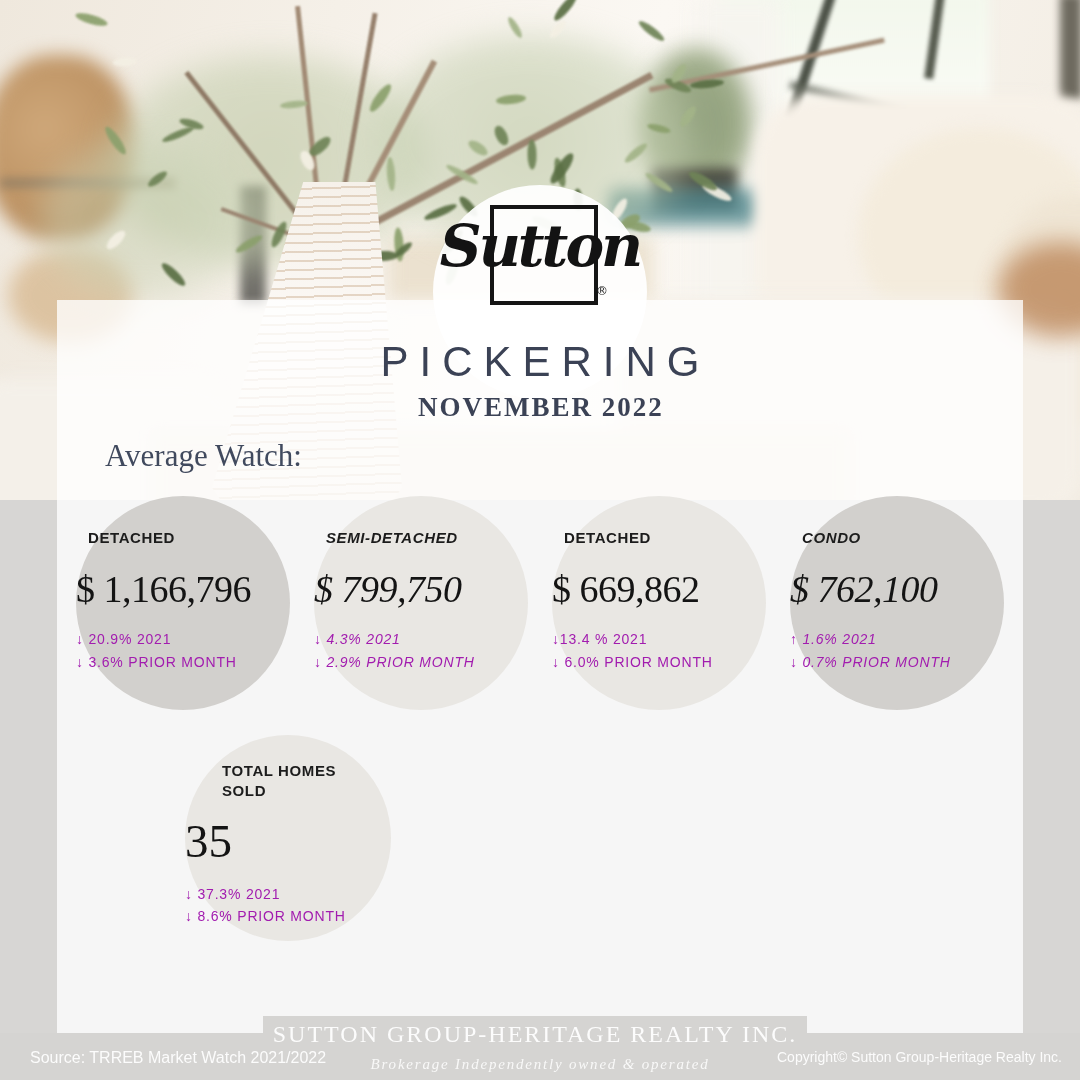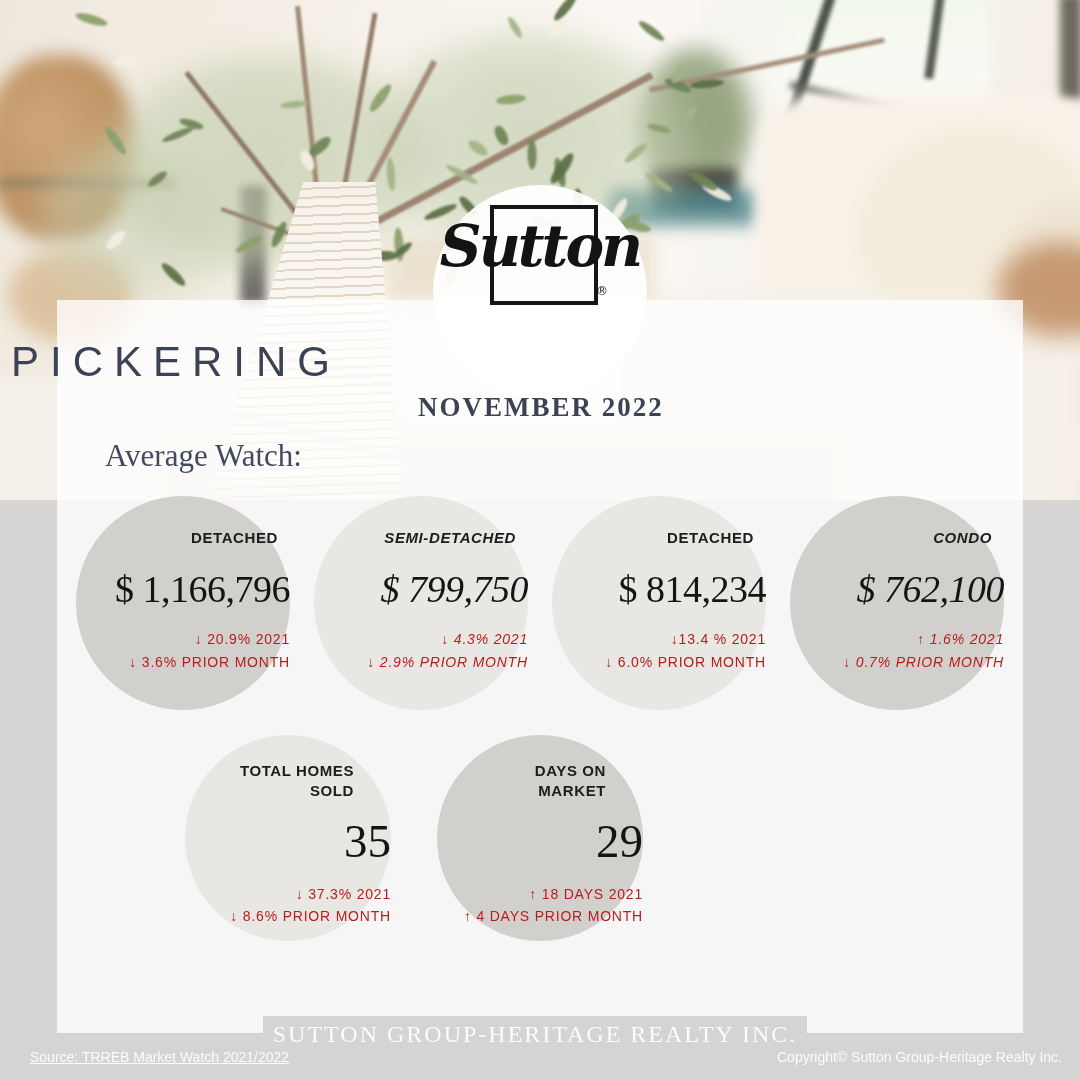--- a/index.html
+++ b/index.html
@@ -16,56 +16,56 @@
   .logo-circle{position:absolute;left:433px;top:185px;width:214px;height:214px;border-radius:50%;
                background:rgba(255,255,255,0.93);z-index:3;}
   .logo-square{position:absolute;left:490px;top:205px;width:100px;height:92px;
                border:4px solid #151515;z-index:4;}
   .logo-script{position:absolute;left:0;top:212px;width:1080px;text-align:center;z-index:5;
                font-family:"DejaVu Serif",serif;font-style:italic;font-weight:bold;
                font-size:58px;letter-spacing:-3px;color:#131313;}
   .logo-reg{position:absolute;left:596px;top:284px;z-index:5;font-size:12px;color:#222;
             font-family:"DejaVu Sans",sans-serif;}
   
-  .title{position:absolute;left:0;top:338px;width:1080px;text-align:left;z-index:4;
+  .title{position:absolute;left:0;top:338px;width:1080px;text-align:center;z-index:4;
          font-size:42px;font-weight:400;letter-spacing:11px;text-indent:11px;color:#3b4255;}
   .subtitle{position:absolute;left:0;top:392px;width:1080px;text-align:center;z-index:4;
             font-family:"Liberation Serif",serif;font-weight:600;font-size:27px;
             letter-spacing:2px;text-indent:2px;color:#3b4255;}
   .avg-label{position:absolute;left:105px;top:438px;z-index:4;
              font-family:"Liberation Serif",serif;font-size:31px;color:#414a5e;}
   
-  .circle{position:absolute;border-radius:50%;z-index:4;text-align:right;color:#1c1c1c;}
+  .circle{position:absolute;border-radius:50%;z-index:4;text-align:left;color:#1c1c1c;}
   .c-dark{background:#d2d0cd;}
   .c-light{background:#e9e7e3;}
   .row1{width:214px;height:214px;top:496px;}
   .row2{width:206px;height:206px;top:735px;}
   .p1{left:76px;} .p2{left:314px;font-style:italic;} .p3{left:552px;} .p4{left:790px;font-style:italic;}
   .s1{left:185px;} .s2{left:437px;} .s3{left:689px;}
   .circ-label{margin:32px auto 0;font-size:15px;font-weight:bold;letter-spacing:0.6px;line-height:1.35;}
   .row1 .circ-label{max-width:190px;}
   .row2 .circ-label{margin-top:26px;max-width:132px;}
   .price{margin-top:22px;font-family:"Liberation Serif",serif;font-size:38px;
          letter-spacing:-0.5px;line-height:1;color:#141414;}
   .stat-value{margin-top:16px;font-family:"Liberation Serif",serif;font-size:47px;
               line-height:1;color:#141414;}
-  .changes{margin-top:20px;font-size:14px;letter-spacing:0.8px;line-height:1.6;color:#b91c1c;}
+  .changes{margin-top:20px;font-size:14px;letter-spacing:0.8px;line-height:1.6;color:#a21caf;}
   .row2 .changes{margin-top:18px;}
   
   .footer-band{position:absolute;left:0;top:1033px;width:1080px;height:47px;
                background:#d5d4d2;z-index:3;}
   .footer-inset{position:absolute;left:263px;top:1016px;width:544px;height:64px;
                 background:#d5d4d2;z-index:4;text-align:center;}
   .brokerage-name{margin-top:5px;font-family:"Liberation Serif",serif;font-size:24px;
                   letter-spacing:2px;color:rgba(255,255,255,0.93);white-space:nowrap;}
   .tagline{position:absolute;left:0;top:1056px;width:1080px;text-align:center;z-index:5;
            font-family:"Liberation Serif",serif;font-style:italic;font-size:15px;
            letter-spacing:1.8px;color:rgba(255,255,255,0.85);}
-  .source{position:absolute;left:30px;top:1049px;z-index:5;font-size:14px;
-          color:rgba(255,255,255,0.92);text-decoration:underline;}
+  .source{position:absolute;left:30px;top:1049px;z-index:5;font-size:16px;
+          color:rgba(255,255,255,0.92);}
   .copyright{position:absolute;right:18px;top:1049px;z-index:5;font-size:14px;
              color:rgba(255,255,255,0.92);}
 </style>
 </head>
 <body>
 
 <div class="canvas">
 
   <div class="photo">
 
@@ -194,21 +194,21 @@
   <div class="circle row1 p2 c-light">
     <div class="circ-label">SEMI-DETACHED</div>
     <div class="price">$ 799,750</div>
     <div class="changes">
       <div>↓ 4.3% 2021</div>
       <div>↓ 2.9% PRIOR MONTH</div>
     </div>
   </div>
   <div class="circle row1 p3 c-light">
     <div class="circ-label">DETACHED</div>
-    <div class="price">$ 814,234</div>
+    <div class="price">$ 669,862</div>
     <div class="changes">
       <div>↓13.4 % 2021</div>
       <div>↓ 6.0% PRIOR MONTH</div>
     </div>
   </div>
   <div class="circle row1 p4 c-dark">
     <div class="circ-label">CONDO</div>
     <div class="price">$ 762,100</div>
     <div class="changes">
       <div>↑ 1.6% 2021</div>
@@ -217,29 +217,22 @@
   </div>
 
   <div class="circle row2 s1 c-light">
     <div class="circ-label">TOTAL HOMES SOLD</div>
     <div class="stat-value">35</div>
     <div class="changes">
       <div>↓ 37.3% 2021</div>
       <div>↓ 8.6% PRIOR MONTH</div>
     </div>
   </div>
-  <div class="circle row2 s2 c-dark">
-    <div class="circ-label">DAYS ON MARKET</div>
-    <div class="stat-value">29</div>
-    <div class="changes">
-      <div>↑ 18 DAYS 2021</div>
-      <div>↑ 4 DAYS PRIOR MONTH</div>
-    </div>
-  </div>
 
   <div class="footer-band"></div>
   <div class="footer-inset">
     <div class="brokerage-name">SUTTON GROUP-HERITAGE REALTY INC.</div>
   </div>
+  <div class="tagline">Brokerage Independently owned &amp; operated</div>
   <div class="source">Source: TRREB Market Watch 2021/2022</div>
   <div class="copyright">Copyright© Sutton Group-Heritage Realty Inc.</div>
 
 </div>
 
 </body></html>

